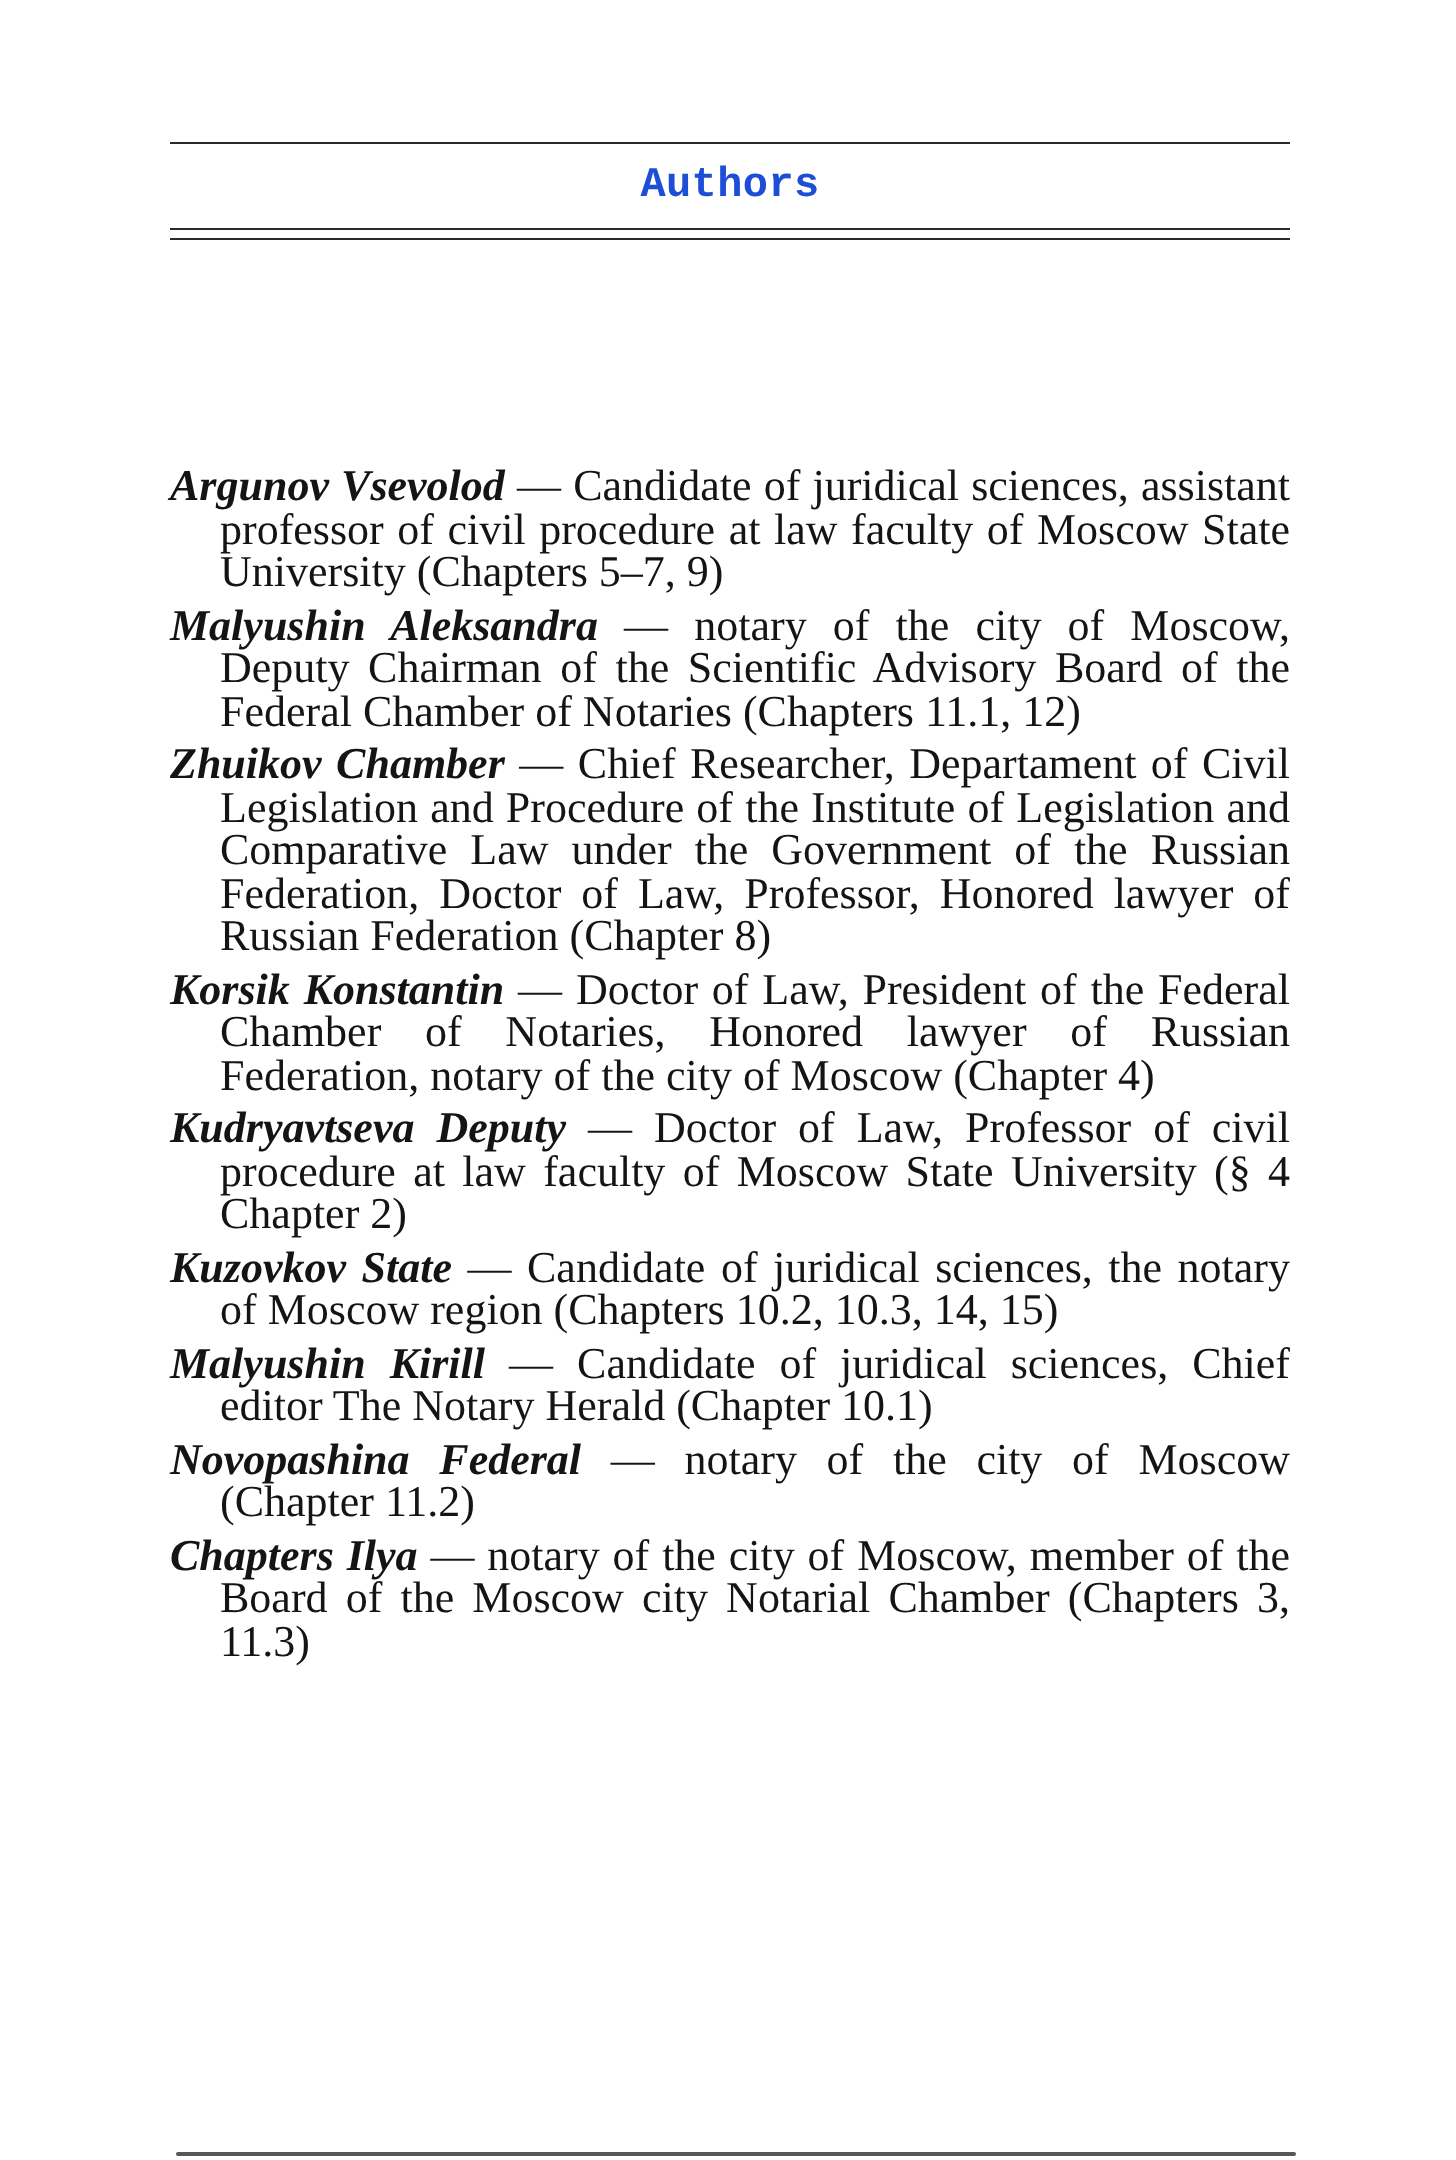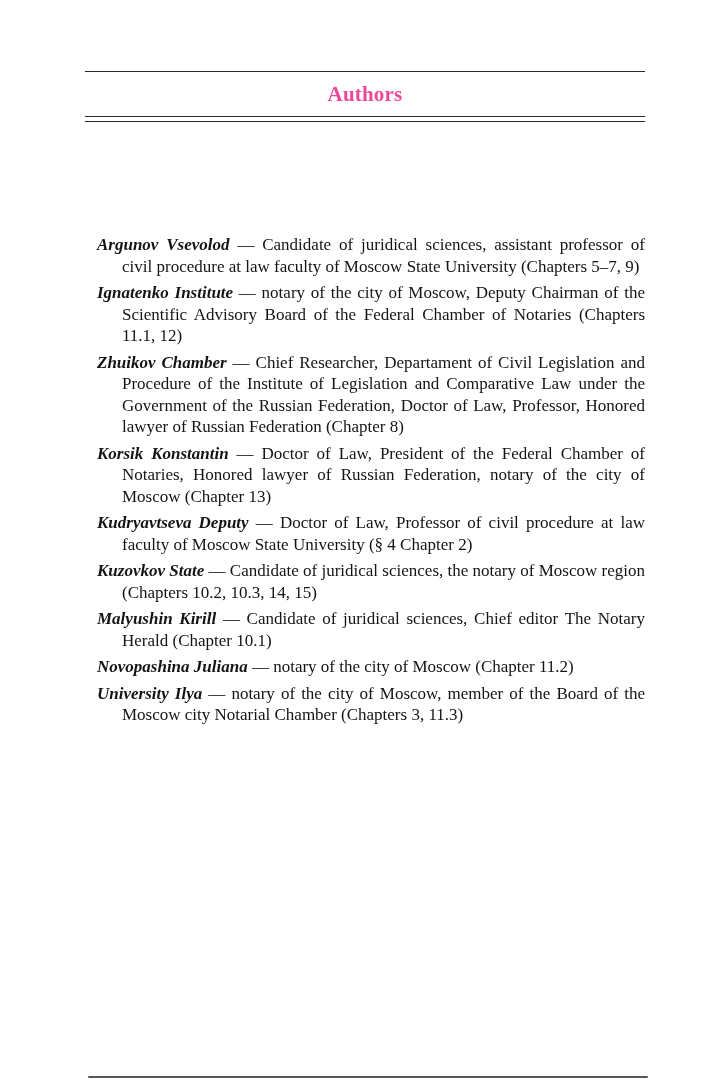--- a/index.html
+++ b/index.html
@@ -27,39 +27,39 @@
     margin-top: 71px;
   }
   .rule-top {
     border: none;
     border-top: 1px solid #2a2a2a;
     margin: 0;
   }
   .page-title {
     margin: 10px 0 9px 0;
     text-align: center;
-    font-family: Liberation Serif, serif;
+    font-family: Liberation Mono, monospace;
     font-size: 21px;
     font-weight: bold;
     letter-spacing: 0.2px;
-    color: #ec4899;
+    color: #1d4ed8;
   }
   .rule-double {
     height: 4px;
     border-top: 1px solid #2a2a2a;
     border-bottom: 1px solid #2a2a2a;
   }
   .authors {
     margin-top: 112px;
   }
   .entry {
-    margin: 0 0 5px 12px;
+    margin: 0 0 5px 0;
     padding-left: 25px;
     text-indent: -25px;
-    font-size: 17px;
+    font-size: 22px;
     line-height: 21.5px;
     text-align: justify;
   }
   .author-name {
     font-weight: bold;
     font-style: italic;
   }
   .page-bottom-edge {
     position: absolute;
     left: 88px;
@@ -76,24 +76,24 @@
 
 <div class="page">
   <div class="content">
     <div class="header">
       <hr class="rule-top">
       <h1 class="page-title">Authors</h1>
       <div class="rule-double"></div>
     </div>
     <div class="authors">
         <p class="entry"><span class="author-name">Argunov Vsevolod</span> — <span>Candidate of juridical sciences, assistant professor of civil procedure at law faculty of Moscow State University (Chapters 5–7, 9)</span></p>
-        <p class="entry"><span class="author-name">Ignatenko Institute</span> — <span>notary of the city of Moscow, Deputy Chairman of the Scientific Advisory Board of the Federal Chamber of Notaries (Chapters 11.1, 12)</span></p>
+        <p class="entry"><span class="author-name">Malyushin Aleksandra</span> — <span>notary of the city of Moscow, Deputy Chairman of the Scientific Advisory Board of the Federal Chamber of Notaries (Chapters 11.1, 12)</span></p>
         <p class="entry"><span class="author-name">Zhuikov Chamber</span> — <span>Chief Researcher, Departament of Civil Legislation and Procedure of the Institute of Legislation and Comparative Law under the Government of the Russian Federation, Doctor of Law, Professor, Honored lawyer of Russian Federation (Chapter 8)</span></p>
-        <p class="entry"><span class="author-name">Korsik Konstantin</span> — <span>Doctor of Law, President of the Federal Chamber of Notaries, Honored lawyer of Russian Federation, notary of the city of Moscow (Chapter 13)</span></p>
+        <p class="entry"><span class="author-name">Korsik Konstantin</span> — <span>Doctor of Law, President of the Federal Chamber of Notaries, Honored lawyer of Russian Federation, notary of the city of Moscow (Chapter 4)</span></p>
         <p class="entry"><span class="author-name">Kudryavtseva Deputy</span> — <span>Doctor of Law, Professor of civil procedure at law faculty of Moscow State University (§ 4 Chapter 2)</span></p>
         <p class="entry"><span class="author-name">Kuzovkov State</span> — <span>Candidate of juridical sciences, the notary of Moscow region (Chapters 10.2, 10.3, 14, 15)</span></p>
         <p class="entry"><span class="author-name">Malyushin Kirill</span> — <span>Candidate of juridical sciences, Chief editor The Notary Herald (Chapter 10.1)</span></p>
-        <p class="entry"><span class="author-name">Novopashina Juliana</span> — <span>notary of the city of Moscow (Chapter 11.2)</span></p>
-        <p class="entry"><span class="author-name">University Ilya</span> — <span>notary of the city of Moscow, member of the Board of the Moscow city Notarial Chamber (Chapters 3, 11.3)</span></p>
+        <p class="entry"><span class="author-name">Novopashina Federal</span> — <span>notary of the city of Moscow (Chapter 11.2)</span></p>
+        <p class="entry"><span class="author-name">Chapters Ilya</span> — <span>notary of the city of Moscow, member of the Board of the Moscow city Notarial Chamber (Chapters 3, 11.3)</span></p>
       </div>
   </div>
   <div class="page-bottom-edge"></div>
 </div>
 
 </body></html>

